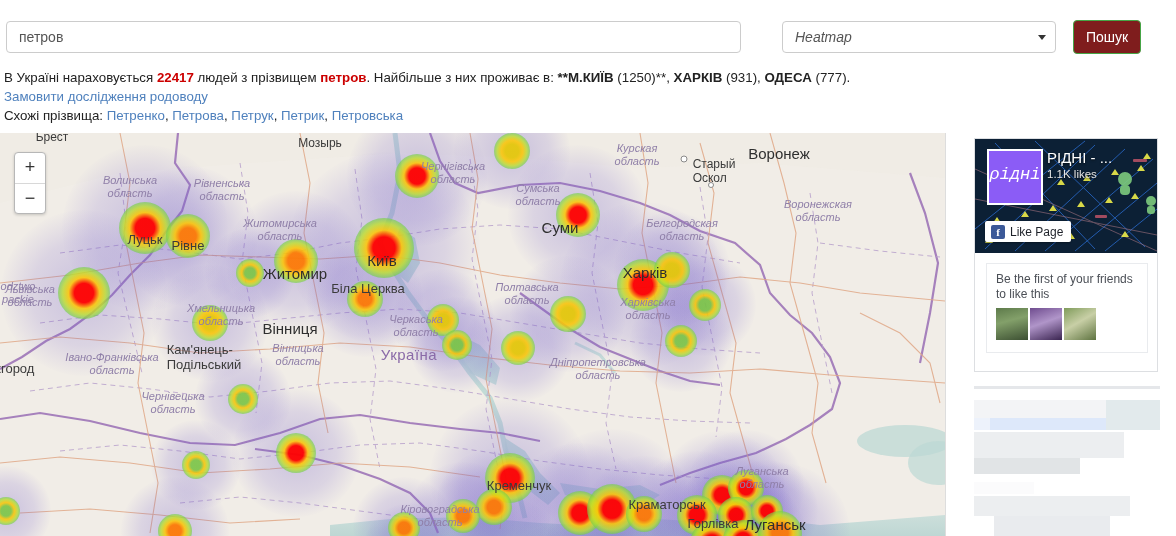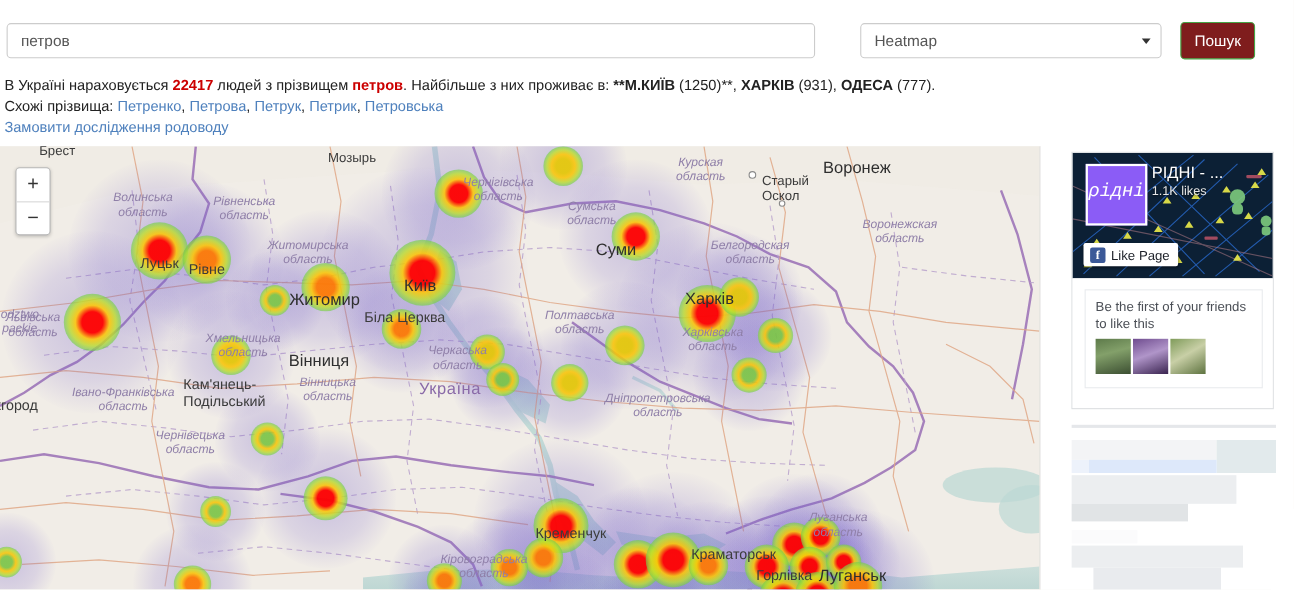--- a/index.html
+++ b/index.html
@@ -23,20 +23,21 @@
     font-size: 14px; color: #555555;
     padding: 0 12px;
     outline: none;
   }
   .select-wrap {
     position: absolute; left: 782px; top: 21px;
     width: 274px; height: 32px;
     box-sizing: border-box;
     border: 1px solid #cccccc; border-radius: 4px;
     background: #ffffff;
+    font-style: italic;
   }
   .select-value {
     position: absolute; left: 12px; top: 6px;
     font-size: 14px; color: #555555;
     line-height: 18px;
   }
   .select-caret {
     position: absolute; right: 9px; top: 13px;
     width: 0; height: 0;
     border-left: 4px solid transparent;
@@ -186,23 +187,23 @@
     <div class="select-wrap">
       <span class="select-value">Heatmap</span>
       <span class="select-caret"></span>
     </div>
     <button class="search-btn">Пошук</button>
   </div>
 
   <div class="info">
     <div class="info-line l1"><span>В Україні нараховується </span><span class="num-red">22417</span><span> людей з прізвищем </span><span class="num-red b">петров</span><span>. Найбільше з них проживає в: </span><span class="b">**М.КИЇВ</span><span>&nbsp;</span><span>(1250)**</span><span>, </span><span class="b">ХАРКІВ</span><span>&nbsp;</span><span>(931)</span><span>, </span><span class="b">ОДЕСА</span><span>&nbsp;</span><span>(777)</span><span>.</span></div>
 
+    <div class="info-line l3"><a class="lnk">Замовити дослідження родоводу</a></div>
+
     <div class="info-line l2"><span>Схожі прізвища: </span><span id="similar-list"><a class="lnk">Петренко</a><span>, </span><a class="lnk">Петрова</a><span>, </span><a class="lnk">Петрук</a><span>, </span><a class="lnk">Петрик</a><span>, </span><a class="lnk">Петровська</a></span></div>
-
-    <div class="info-line l3"><a class="lnk">Замовити дослідження родоводу</a></div>
   </div>
 
   <div class="map-panel">
     <div class="map-base">
       <svg class="map-svg" width="945" height="403" viewBox="0 0 945 403">
         <defs>
           <linearGradient id="seaG" x1="0" y1="0" x2="0" y2="1">
             <stop offset="0%" stop-color="#c7ddd9"></stop>
             <stop offset="100%" stop-color="#b5d3d0"></stop>
           </linearGradient>

